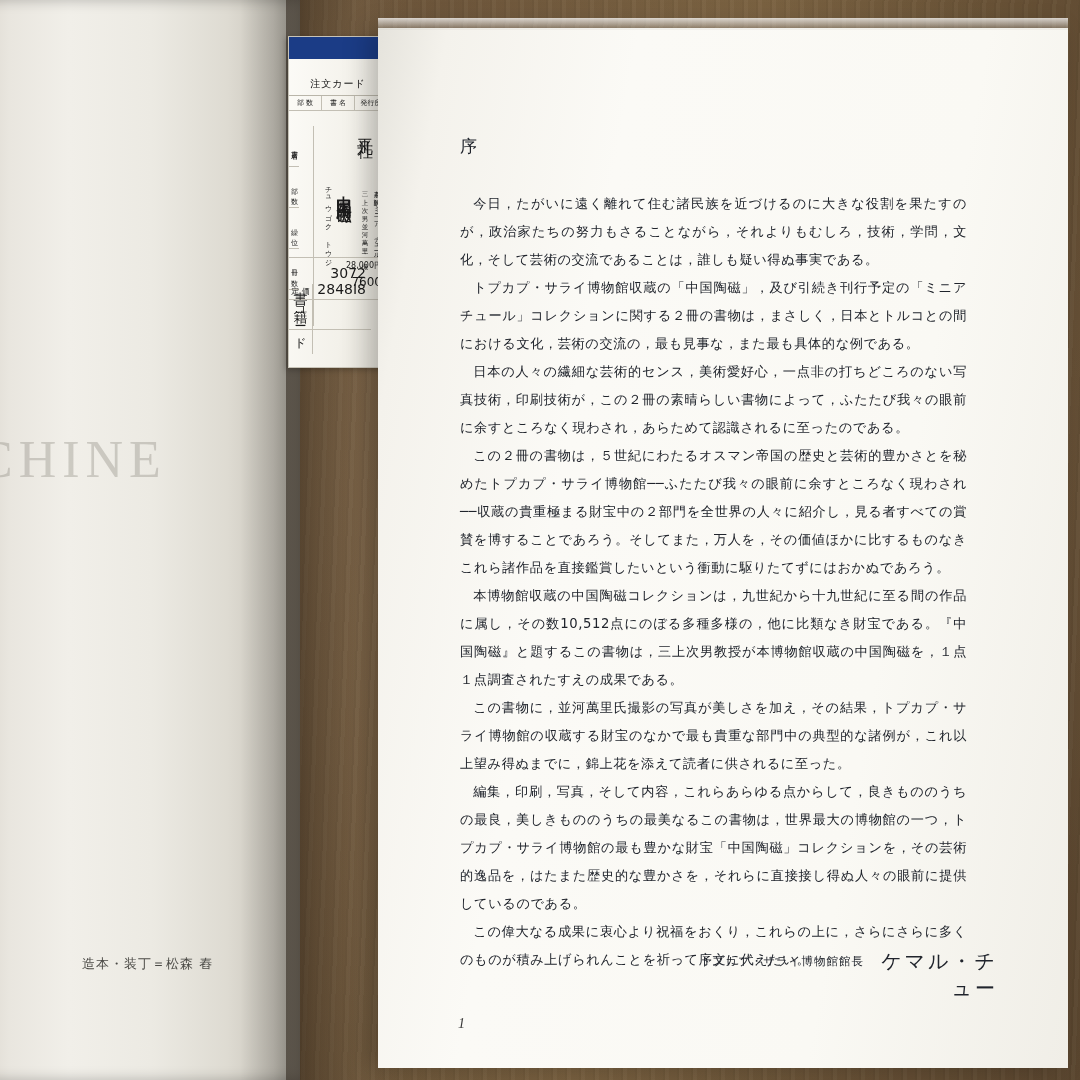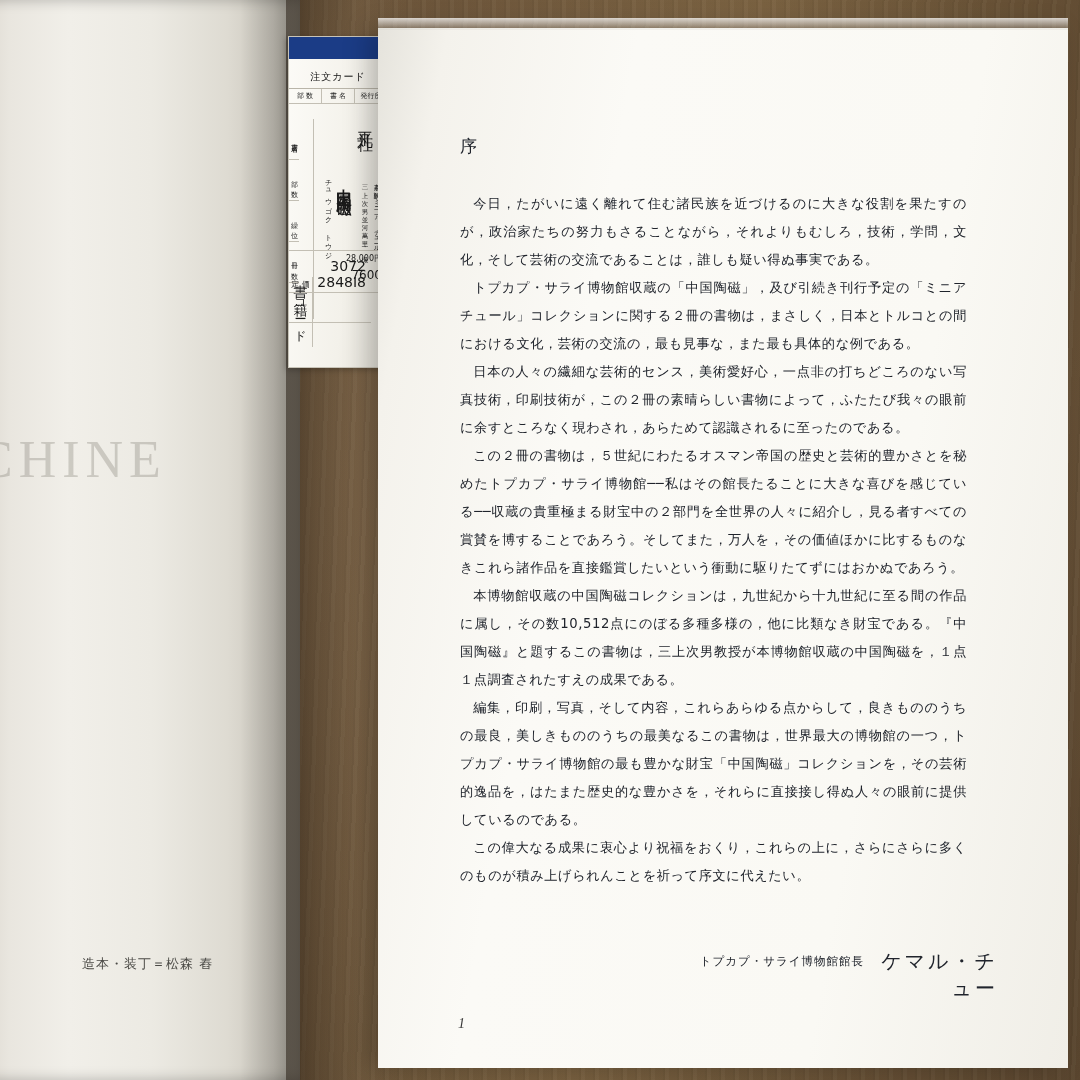--- a/index.html
+++ b/index.html
@@ -163,21 +163,21 @@
     border: 1px solid #c8c4b8;
     box-shadow: -2px 2px 6px rgba(0,0,0,0.25);
   }
   .order-card .top-bar {
     height: 22px;
     background: #1b3c86;
   }
   .order-card .title {
     text-align: center;
     font-size: 10px;
-    padding: 11px 0 4px;
+    padding: 18px 0 4px;
     letter-spacing: 1px;
     font-family: "DejaVu Sans", sans-serif;
     color: #111;
     border-bottom: 1px solid #b9b5a9;
   }
   .oc-grid {
     position: relative;
     height: 262px;
     font-family: "DejaVu Sans", sans-serif;
     color: #1a1a1a;
@@ -383,22 +383,23 @@
     </div>
   </div>
   <div class="card-shadow"></div>
 
   <div class="right-page">
     <div class="page-text">
       <div class="heading">序</div>
       <p>今日，たがいに遠く離れて住む諸民族を近づけるのに大きな役割を果たすのが，政治家たちの努力もさることながら，それよりもむしろ，技術，学問，文化，そして芸術の交流であることは，誰しも疑い得ぬ事実である。</p>
       <p>トプカプ・サライ博物館収蔵の「中国陶磁」，及び引続き刊行予定の「ミニアチュール」コレクションに関する２冊の書物は，まさしく，日本とトルコとの間における文化，芸術の交流の，最も見事な，また最も具体的な例である。</p>
       <p>日本の人々の繊細な芸術的センス，美術愛好心，一点非の打ちどころのない写真技術，印刷技術が，この２冊の素晴らしい書物によって，ふたたび我々の眼前に余すところなく現わされ，あらためて認識されるに至ったのである。</p>
-      <p>この２冊の書物は，５世紀にわたるオスマン帝国の歴史と芸術的豊かさとを秘めたトプカプ・サライ博物館──私はその館長たることに大きな喜びを感じている──収蔵の貴重極まる財宝中の２部門を全世界の人々に紹介し，見る者すべての賞賛を博することであろう。そしてまた，万人を，その価値ほかに比するものなきこれら諸作品を直接鑑賞したいという衝動に駆りたてずにはおかぬであろう。</p>
+      <p>この２冊の書物は，５世紀にわたるオスマン帝国の歴史と芸術的豊かさとを秘めたトプカプ・サライ博物館──ふたたび我々の眼前に余すところなく現わされ──収蔵の貴重極まる財宝中の２部門を全世界の人々に紹介し，見る者すべての賞賛を博することであろう。そしてまた，万人を，その価値ほかに比するものなきこれら諸作品を直接鑑賞したいという衝動に駆りたてずにはおかぬであろう。</p>
       <p>本博物館収蔵の中国陶磁コレクションは，九世紀から十九世紀に至る間の作品に属し，その数10,512点にのぼる多種多様の，他に比類なき財宝である。『中国陶磁』と題するこの書物は，三上次男教授が本博物館収蔵の中国陶磁を，１点１点調査されたすえの成果である。</p>
+      <p>この書物に，並河萬里氏撮影の写真が美しさを加え，その結果，トプカプ・サライ博物館の収蔵する財宝のなかで最も貴重な部門中の典型的な諸例が，これ以上望み得ぬまでに，錦上花を添えて読者に供されるに至った。</p>
       <p>編集，印刷，写真，そして内容，これらあらゆる点からして，良きもののうちの最良，美しきもののうちの最美なるこの書物は，世界最大の博物館の一つ，トプカプ・サライ博物館の最も豊かな財宝「中国陶磁」コレクションを，その芸術的逸品を，はたまた歴史的な豊かさを，それらに直接接し得ぬ人々の眼前に提供しているのである。</p>
       <p>この偉大なる成果に衷心より祝福をおくり，これらの上に，さらにさらに多くのものが積み上げられんことを祈って序文に代えたい。</p>
     </div>
 
     <div class="signature">
       <span class="role">トプカプ・サライ博物館館長</span>
       <span class="name">ケマル・チュー</span>
     </div>
 
     <div class="folio">1</div>

